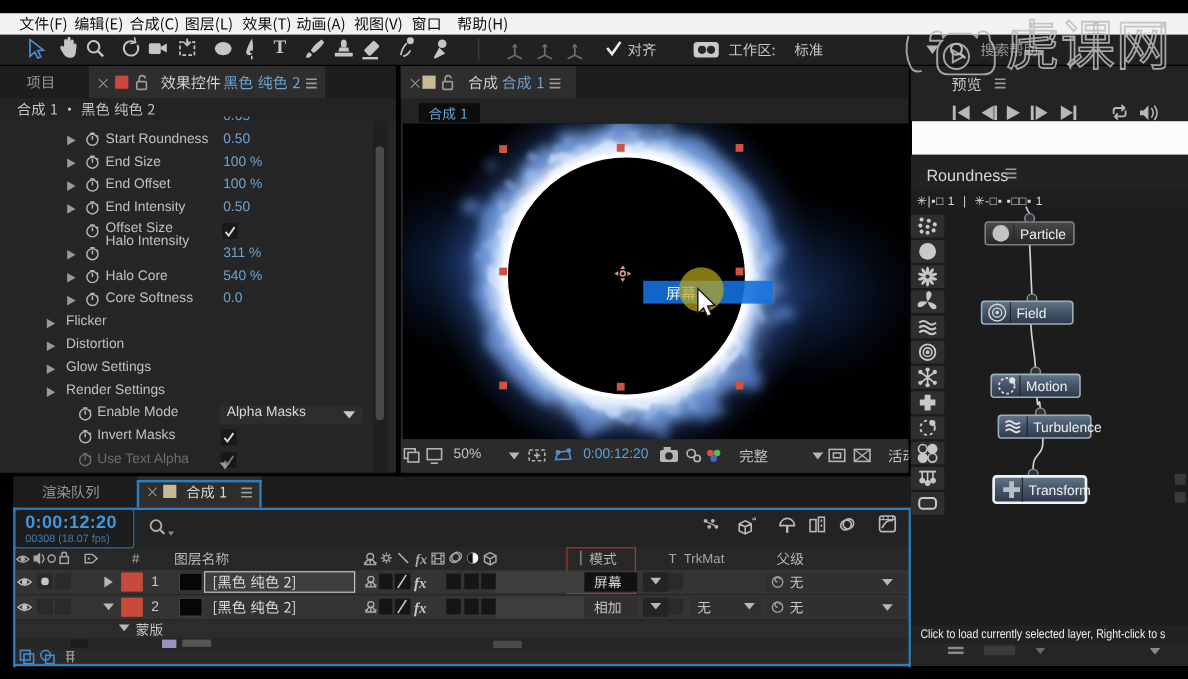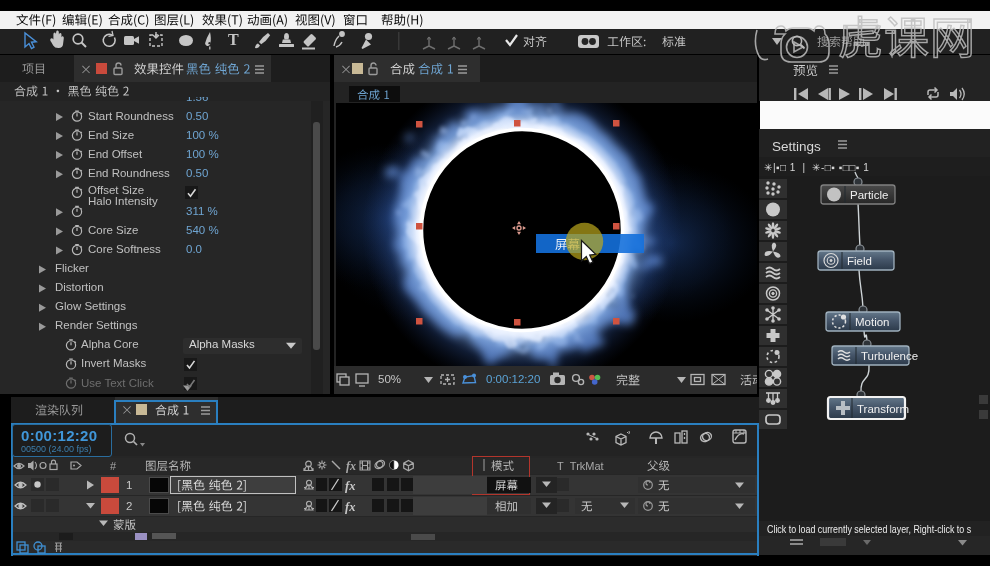--- a/index.html
+++ b/index.html
@@ -92,49 +92,49 @@
     <div style="position:absolute;left:13px;top:496px;width:744px;height:20px;background:#343434"></div>
     <div style="position:absolute;left:13px;top:517px;width:744px;height:15px;background:#2c2c2c"></div>
     <div style="position:absolute;left:13px;top:532px;width:744px;height:9px;background:#262626"></div>
     <div style="position:absolute;left:13px;top:541px;width:744px;height:12px;background:#2a2a2a"></div>
     <div style="position:absolute;left:88px;top:109.5px;font:11.5px 'Liberation Sans',sans-serif;color:#c0c0c0">Start Roundness</div>
     <div style="position:absolute;left:186px;top:109.5px;font:11.5px 'Liberation Sans',sans-serif;color:#6fa5d2">0.50</div>
     <div style="position:absolute;left:88px;top:128.6px;font:11.5px 'Liberation Sans',sans-serif;color:#c0c0c0">End Size</div>
     <div style="position:absolute;left:186px;top:128.6px;font:11.5px 'Liberation Sans',sans-serif;color:#6fa5d2">100 %</div>
     <div style="position:absolute;left:88px;top:147.6px;font:11.5px 'Liberation Sans',sans-serif;color:#c0c0c0">End Offset</div>
     <div style="position:absolute;left:186px;top:147.6px;font:11.5px 'Liberation Sans',sans-serif;color:#6fa5d2">100 %</div>
-    <div style="position:absolute;left:88px;top:166.7px;font:11.5px 'Liberation Sans',sans-serif;color:#c0c0c0">End Roundness</div>
+    <div style="position:absolute;left:88px;top:166.7px;font:11.5px 'Liberation Sans',sans-serif;color:#c0c0c0">End Intensity</div>
     <div style="position:absolute;left:186px;top:166.7px;font:11.5px 'Liberation Sans',sans-serif;color:#6fa5d2">0.50</div>
     <div style="position:absolute;left:88px;top:184px;font:11.5px 'Liberation Sans',sans-serif;color:#c0c0c0">Offset Size</div>
     <div style="position:absolute;left:185px;top:186.3px;width:13px;height:13px;background:#181818"></div>
     <div style="position:absolute;left:88px;top:195px;font:11.5px 'Liberation Sans',sans-serif;color:#c0c0c0">Halo Intensity</div>
     <div style="position:absolute;left:186px;top:204.8px;font:11.5px 'Liberation Sans',sans-serif;color:#6fa5d2">311 %</div>
-    <div style="position:absolute;left:88px;top:223.9px;font:11.5px 'Liberation Sans',sans-serif;color:#c0c0c0">Core Size</div>
+    <div style="position:absolute;left:88px;top:223.9px;font:11.5px 'Liberation Sans',sans-serif;color:#c0c0c0">Halo Core</div>
     <div style="position:absolute;left:186px;top:223.9px;font:11.5px 'Liberation Sans',sans-serif;color:#6fa5d2">540 %</div>
     <div style="position:absolute;left:88px;top:243.0px;font:11.5px 'Liberation Sans',sans-serif;color:#c0c0c0">Core Softness</div>
     <div style="position:absolute;left:186px;top:243.0px;font:11.5px 'Liberation Sans',sans-serif;color:#6fa5d2">0.0</div>
     <div style="position:absolute;left:186px;top:97px;height:6px;overflow:hidden">
-      <div style="margin-top:-6px;font:11.5px 'Liberation Sans',sans-serif;color:#6fa5d2">1.56</div>
+      <div style="margin-top:-6px;font:11.5px 'Liberation Sans',sans-serif;color:#6fa5d2">0.65</div>
     </div>
     <div style="position:absolute;left:55px;top:262.1px;font:11.5px 'Liberation Sans',sans-serif;color:#c0c0c0">Flicker</div>
     <div style="position:absolute;left:55px;top:281.1px;font:11.5px 'Liberation Sans',sans-serif;color:#c0c0c0">Distortion</div>
     <div style="position:absolute;left:55px;top:300.2px;font:11.5px 'Liberation Sans',sans-serif;color:#c0c0c0">Glow Settings</div>
     <div style="position:absolute;left:55px;top:319.3px;font:11.5px 'Liberation Sans',sans-serif;color:#c0c0c0">Render Settings</div>
-    <div style="position:absolute;left:81px;top:338.3px;font:11.5px 'Liberation Sans',sans-serif;color:#c0c0c0">Alpha Core</div>
+    <div style="position:absolute;left:81px;top:338.3px;font:11.5px 'Liberation Sans',sans-serif;color:#c0c0c0">Enable Mode</div>
     <div style="position:absolute;left:183px;top:337.8px;width:119px;height:16px;background:#2d2d2d;border-radius:2px"></div>
     <div style="position:absolute;left:189px;top:338.3px;font:11.5px 'Liberation Sans',sans-serif;color:#d8d8d8">Alpha Masks</div>
     <div style="position:absolute;left:81px;top:357.4px;font:11.5px 'Liberation Sans',sans-serif;color:#c0c0c0">Invert Masks</div>
     <div style="position:absolute;left:184px;top:357.9px;width:13px;height:13px;background:#181818"></div>
-    <div style="position:absolute;left:81px;top:376.5px;font:11.5px 'Liberation Sans',sans-serif;color:#6e6e6e">Use Text Click</div>
+    <div style="position:absolute;left:81px;top:376.5px;font:11.5px 'Liberation Sans',sans-serif;color:#6e6e6e">Use Text Alpha</div>
     <div style="position:absolute;left:184px;top:377.0px;width:13px;height:13px;background:#181818"></div>
     <div style="position:absolute;left:228px;top:31px;font:bold 16px 'Liberation Serif',serif;color:#c5c5c5">T</div>
     <div style="position:absolute;left:378px;top:373px;font:11.5px 'Liberation Sans',sans-serif;color:#c5c5c5">50%</div>
     <div style="position:absolute;left:486px;top:373px;font:11.5px 'Liberation Sans',sans-serif;color:#5ba3d6">0:00:12:20</div>
     <div style="position:absolute;left:21px;top:427px;font:bold 15px 'Liberation Sans',sans-serif;color:#4096d8;letter-spacing:0.3px">0:00:12:20</div>
-    <div style="position:absolute;left:21px;top:444px;font:9px 'Liberation Sans',sans-serif;color:#3d7fae">00500 (24.00 fps)</div>
+    <div style="position:absolute;left:21px;top:444px;font:9px 'Liberation Sans',sans-serif;color:#3d7fae">00308 (18.07 fps)</div>
     <div style="position:absolute;left:110px;top:460px;font:11px 'Liberation Sans',sans-serif;color:#a8a8a8">#</div>
     <div style="position:absolute;left:557px;top:460px;font:11px 'Liberation Sans',sans-serif;color:#a8a8a8">T&nbsp;&nbsp;TrkMat</div>
     <div style="position:absolute;left:471.5px;top:456px;width:58px;height:39px;border:1.5px solid #b3352c"></div>
     <div style="position:absolute;left:31px;top:478px;width:13px;height:13px;background:#2a2a2a"></div>
     <div style="position:absolute;left:46px;top:478px;width:13px;height:13px;background:#2a2a2a"></div>
     <div style="position:absolute;left:101px;top:477px;width:18px;height:16px;background:#c94a3c"></div>
     <div style="position:absolute;left:126px;top:479px;font:11.5px 'Liberation Sans',sans-serif;color:#c8c8c8">1</div>
     <div style="position:absolute;left:149px;top:477px;width:20px;height:16px;background:#060606;border:1px solid #4a4a4a"></div>
     <div style="position:absolute;left:316px;top:478px;width:11px;height:13px;background:#151515"></div>
     <div style="position:absolute;left:329px;top:478px;width:13px;height:13px;background:#151515"></div>
@@ -160,21 +160,21 @@
     <div style="position:absolute;left:170px;top:475.5px;width:126px;height:18px;background:#3e3e3e;border:1.5px solid #c0c0c0"></div>
     <div style="position:absolute;left:487px;top:477px;width:44px;height:16px;background:#111"></div>
     <div style="position:absolute;left:536px;top:477px;width:21px;height:16px;background:#242424"></div>
     <div style="position:absolute;left:487px;top:498px;width:44px;height:16px;background:#303030"></div>
     <div style="position:absolute;left:536px;top:498px;width:21px;height:16px;background:#242424"></div>
     <div style="position:absolute;left:575px;top:498px;width:60px;height:16px;background:#303030"></div>
     <div style="position:absolute;left:59px;top:533px;width:14px;height:7px;background:#1c1c1c"></div>
     <div style="position:absolute;left:135px;top:533px;width:12px;height:7px;background:#9a90c2"></div>
     <div style="position:absolute;left:152px;top:533px;width:24px;height:6px;background:#555"></div>
     <div style="position:absolute;left:411px;top:534px;width:24px;height:6px;background:#4a4a4a"></div>
-    <div style="position:absolute;left:772px;top:139px;font:13.5px 'Liberation Sans',sans-serif;color:#d8d8d8">Settings</div>
+    <div style="position:absolute;left:772px;top:139px;font:13.5px 'Liberation Sans',sans-serif;color:#d8d8d8">Roundness</div>
     <div style="position:absolute;left:764px;top:162px;font:10px 'Liberation Sans',sans-serif;color:#d8d8d8;letter-spacing:0.5px">✳|▪□ 1&nbsp;&nbsp;|&nbsp;&nbsp;✳-□▪ ▪□□▪ 1</div>
     <div style="position:absolute;left:767px;top:523px;font:10.5px 'Liberation Sans',sans-serif;color:#ececec;white-space:nowrap;transform:scaleX(0.845);transform-origin:0 0">Click to load currently selected layer, Right-click to s</div>
     <div style="position:absolute;left:820px;top:538px;width:26px;height:8px;background:#3a3a3a"></div>
     <div style="position:absolute;left:979px;top:395px;width:9px;height:9px;background:#3a3a3a"></div>
     <div style="position:absolute;left:979px;top:410px;width:9px;height:9px;background:#3a3a3a"></div>
     <div style="position:absolute;left:759px;top:179px;width:28px;height:19px;background:#2f2f2f"></div>
     <div style="position:absolute;left:759px;top:200px;width:28px;height:19px;background:#2f2f2f"></div>
     <div style="position:absolute;left:759px;top:221px;width:28px;height:19px;background:#2f2f2f"></div>
     <div style="position:absolute;left:759px;top:242px;width:28px;height:19px;background:#2f2f2f"></div>
     <div style="position:absolute;left:759px;top:263px;width:28px;height:19px;background:#2f2f2f"></div>

